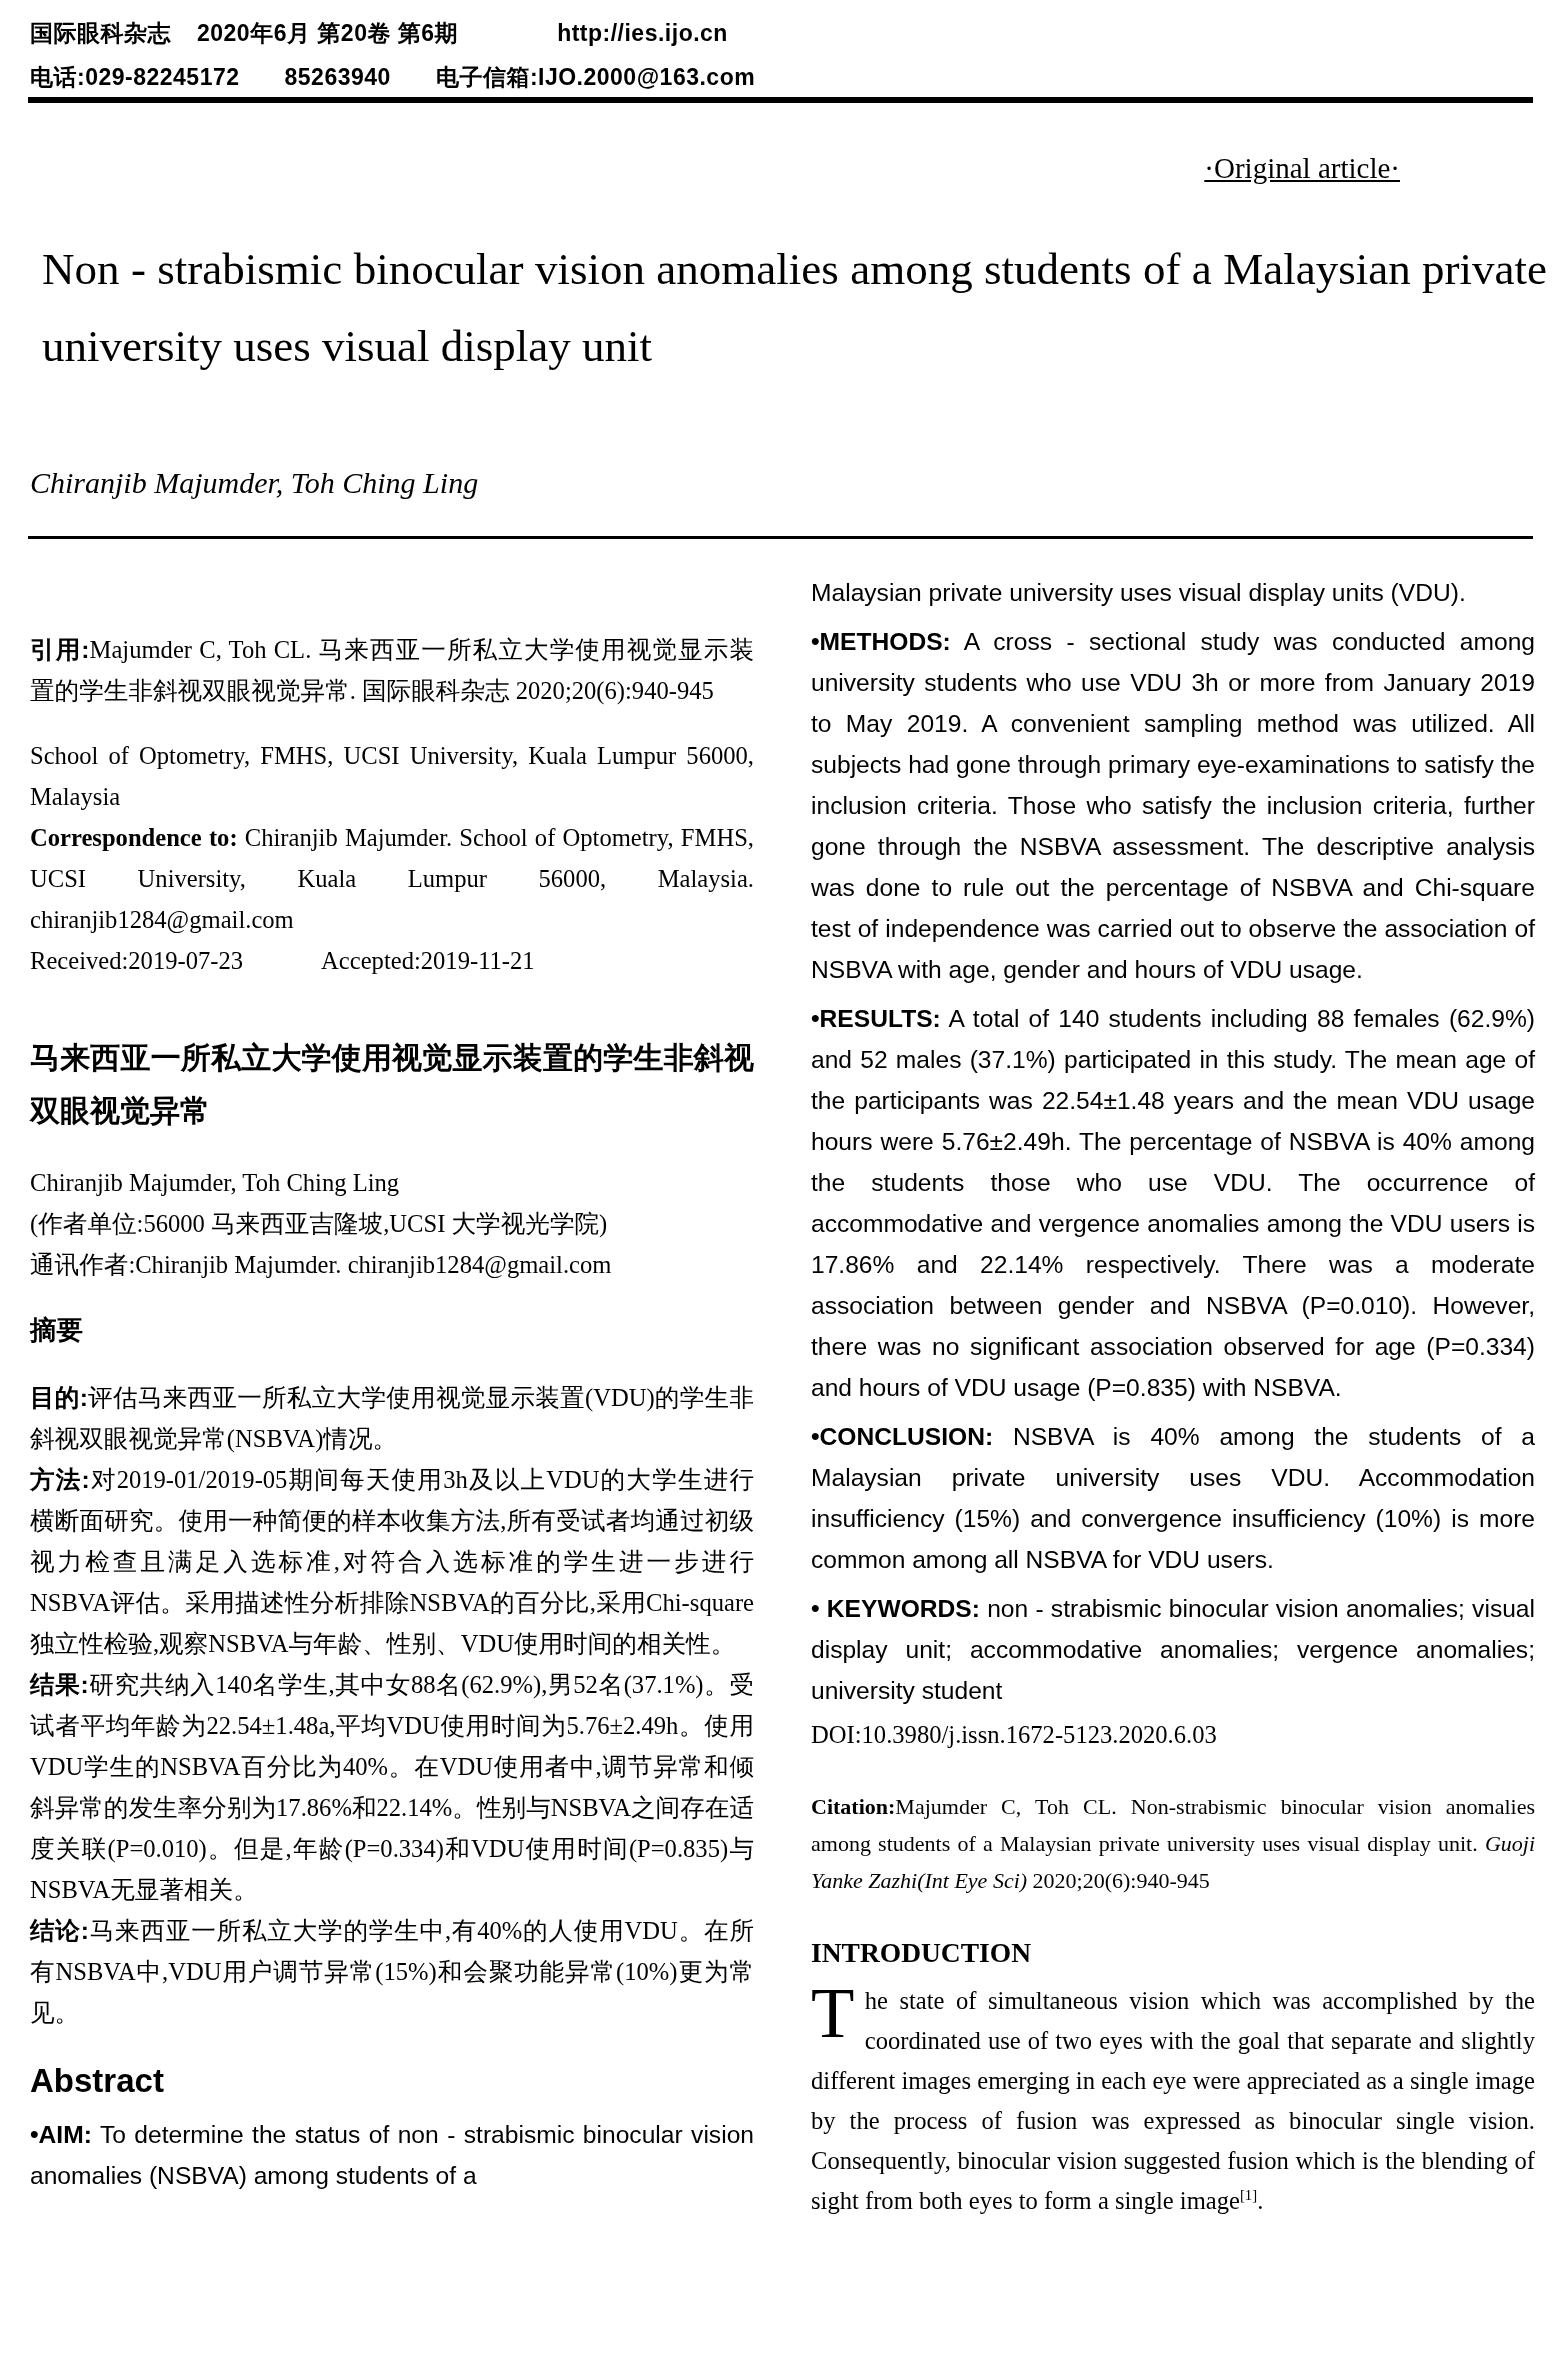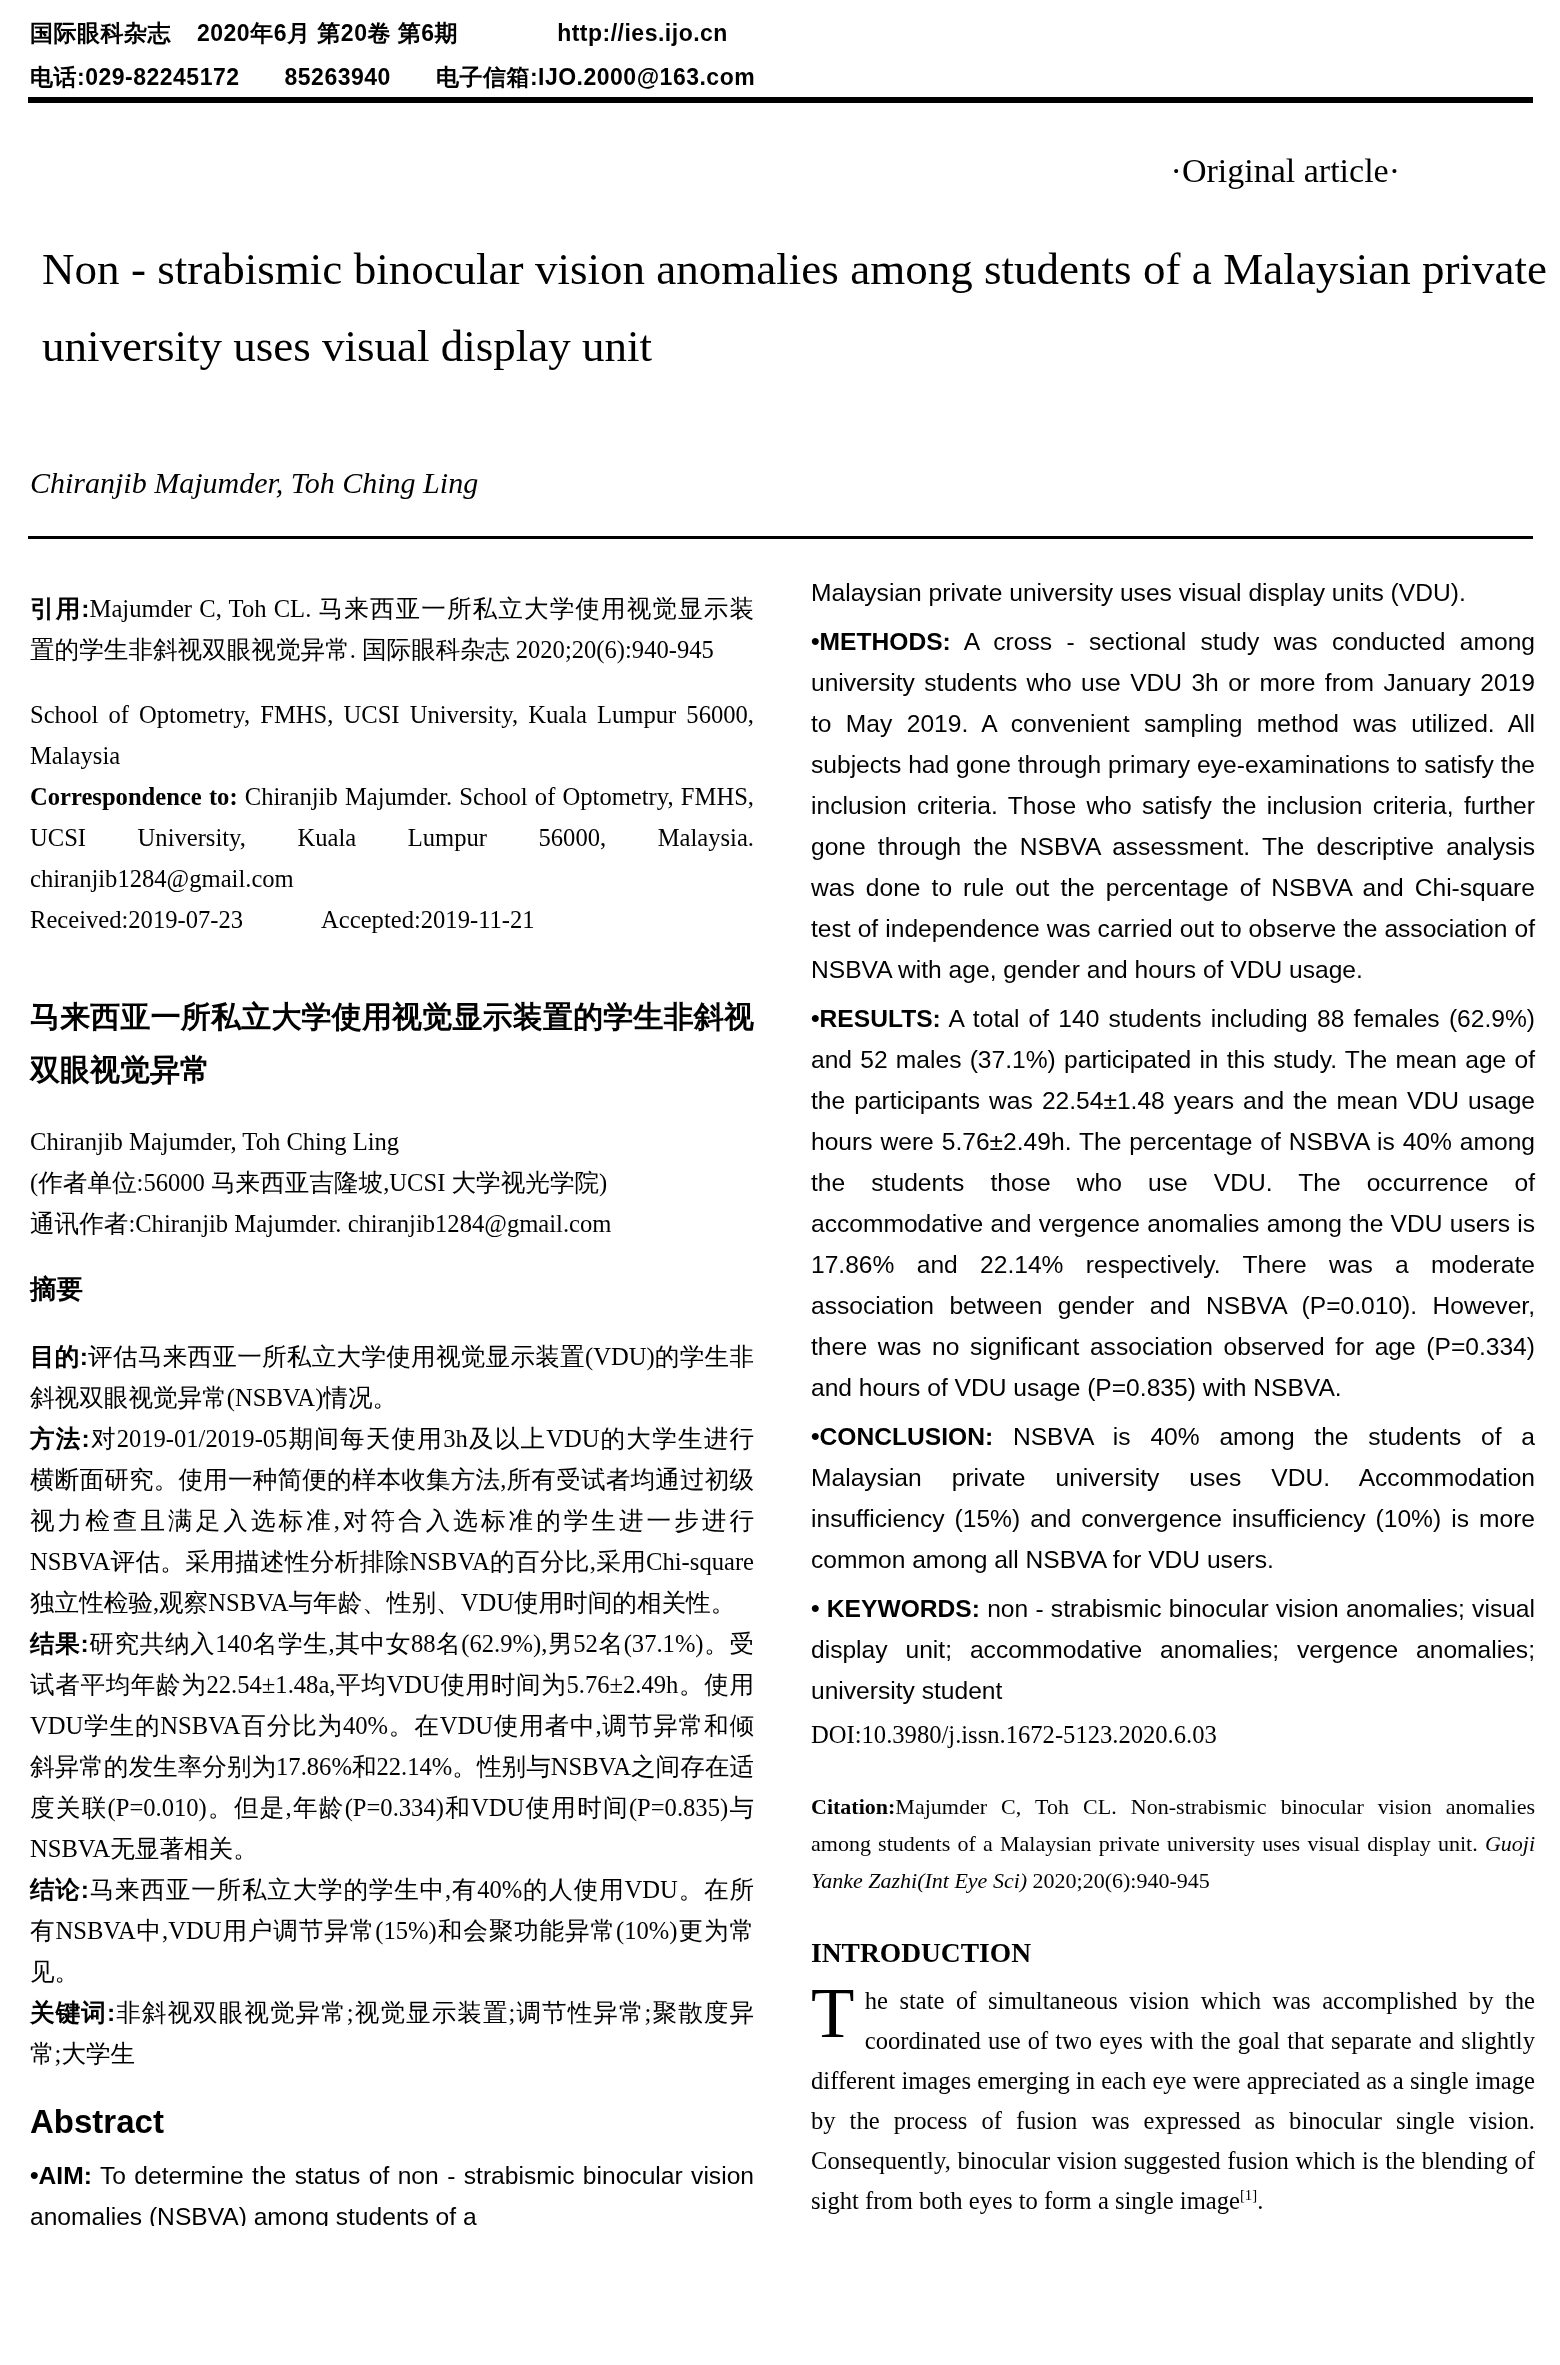--- a/index.html
+++ b/index.html
@@ -29,22 +29,23 @@
   .rule-thick{
     position:absolute;
     left:28px; right:27px; top:97px;
     height:6.2px;
     background:#000;
   }
   
   .article-type{
     position:absolute;
     top:152px; right:160px;
-    font-size:34px;
-    font-family:"Liberation Serif", serif;
+    font-size:29px;
+    font-family:"Liberation Serif", serif;
+    text-decoration:underline;
   }
   .title{
     position:absolute;
     left:42px; top:201px;
     width:1505px;
     font-size:45px;
     font-weight:normal;
     line-height:77px;
     text-align:justify;
     font-family:"Liberation Serif", serif;
@@ -199,23 +200,20 @@
       </p>
       <p class="cn-p">
         <span class="cn-label">方法:</span><span>对2019-01/2019-05期间每天使用3h及以上VDU的大学生进行横断面研究。使用一种简便的样本收集方法,所有受试者均通过初级视力检查且满足入选标准,对符合入选标准的学生进一步进行NSBVA评估。采用描述性分析排除NSBVA的百分比,采用Chi-square独立性检验,观察NSBVA与年龄、性别、VDU使用时间的相关性。</span>
       </p>
       <p class="cn-p">
         <span class="cn-label">结果:</span><span>研究共纳入140名学生,其中女88名(62.9%),男52名(37.1%)。受试者平均年龄为22.54±1.48a,平均VDU使用时间为5.76±2.49h。使用VDU学生的NSBVA百分比为40%。在VDU使用者中,调节异常和倾斜异常的发生率分别为17.86%和22.14%。性别与NSBVA之间存在适度关联(P=0.010)。但是,年龄(P=0.334)和VDU使用时间(P=0.835)与NSBVA无显著相关。</span>
       </p>
       <p class="cn-p">
         <span class="cn-label">结论:</span><span>马来西亚一所私立大学的学生中,有40%的人使用VDU。在所有NSBVA中,VDU用户调节异常(15%)和会聚功能异常(10%)更为常见。</span>
       </p>
-      <p class="cn-p">
-        <span class="cn-label">关键词:</span><span>非斜视双眼视觉异常;视觉显示装置;调节性异常;聚散度异常;大学生</span>
-      </p>
       <h3 class="abstract-heading">Abstract</h3>
       <p class="en-sans">
         <span class="en-label">•AIM:</span><span> To determine the status of non - strabismic binocular vision anomalies (NSBVA) among students of a</span>
       </p>
     </div>
 
     <div class="col">
       <p class="en-sans">Malaysian private university uses visual display units (VDU).</p>
       <p class="en-sans">
         <span class="en-label">•METHODS:</span><span> A cross - sectional study was conducted among university students who use VDU 3h or more from January 2019 to May 2019. A convenient sampling method was utilized. All subjects had gone through primary eye-examinations to satisfy the inclusion criteria. Those who satisfy the inclusion criteria, further gone through the NSBVA assessment. The descriptive analysis was done to rule out the percentage of NSBVA and Chi-square test of independence was carried out to observe the association of NSBVA with age, gender and hours of VDU usage.</span>

